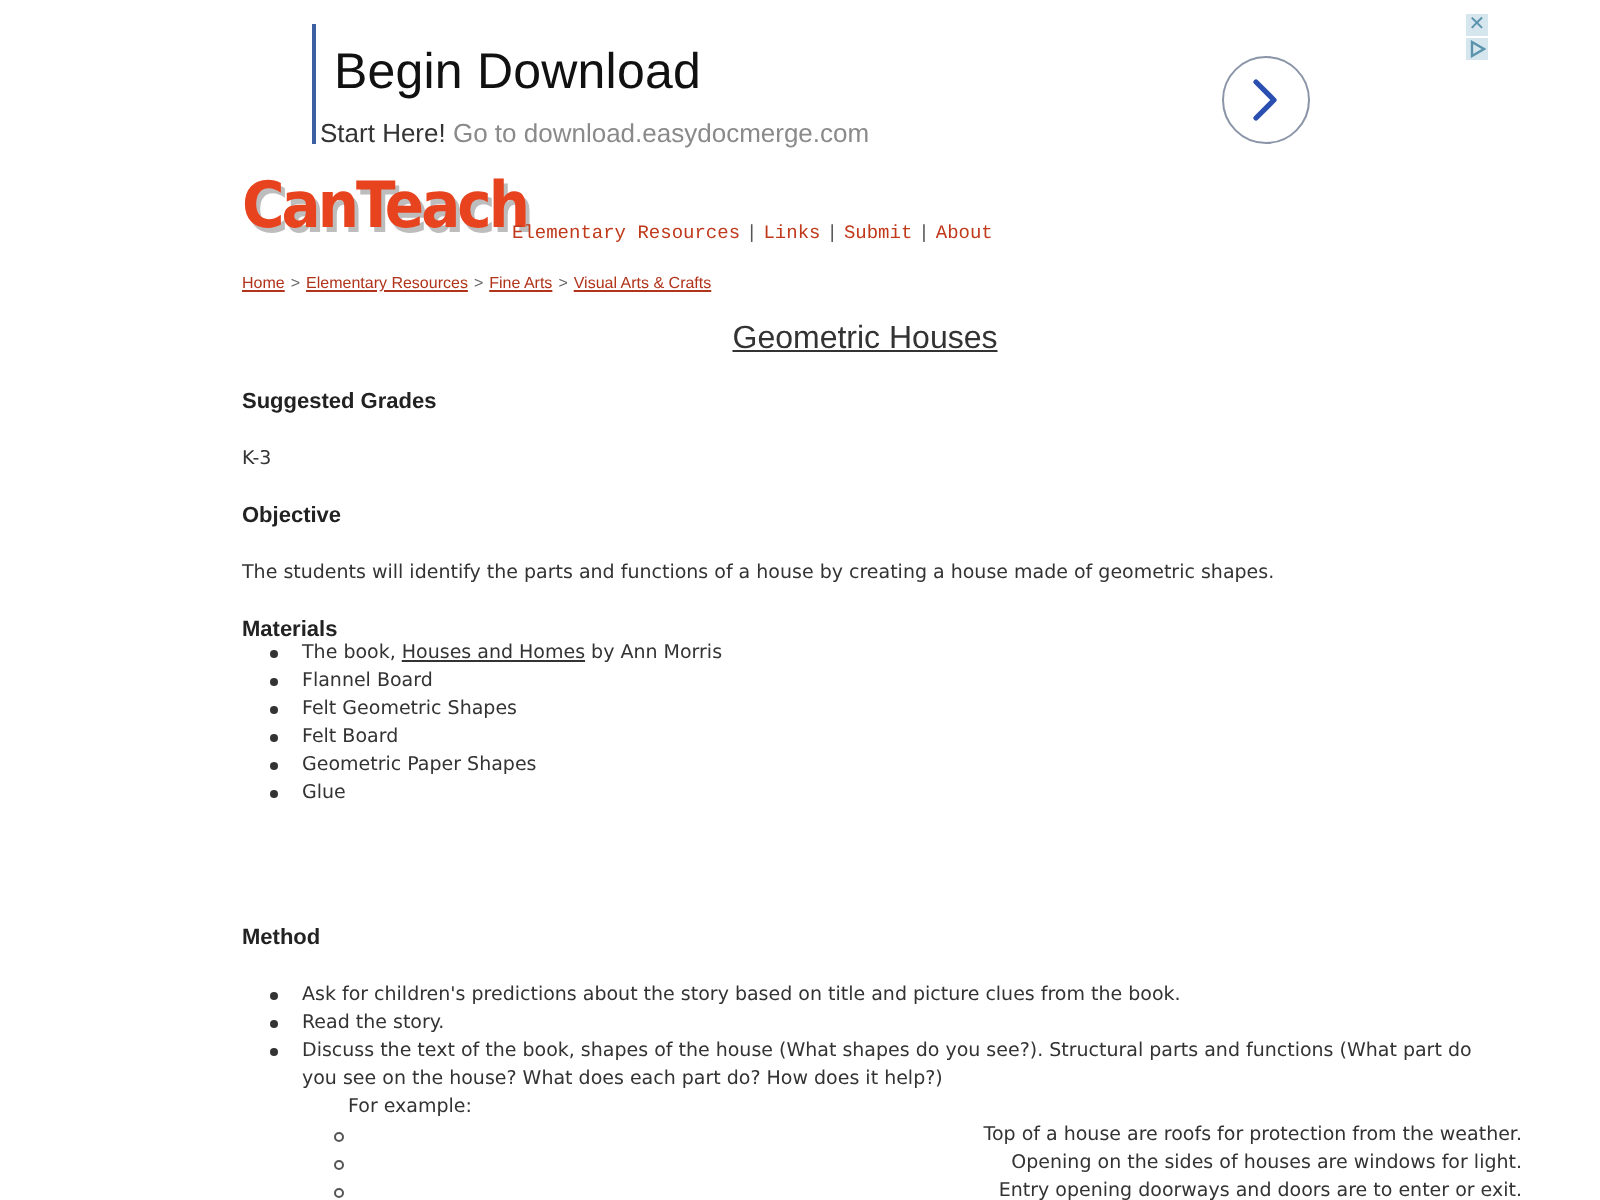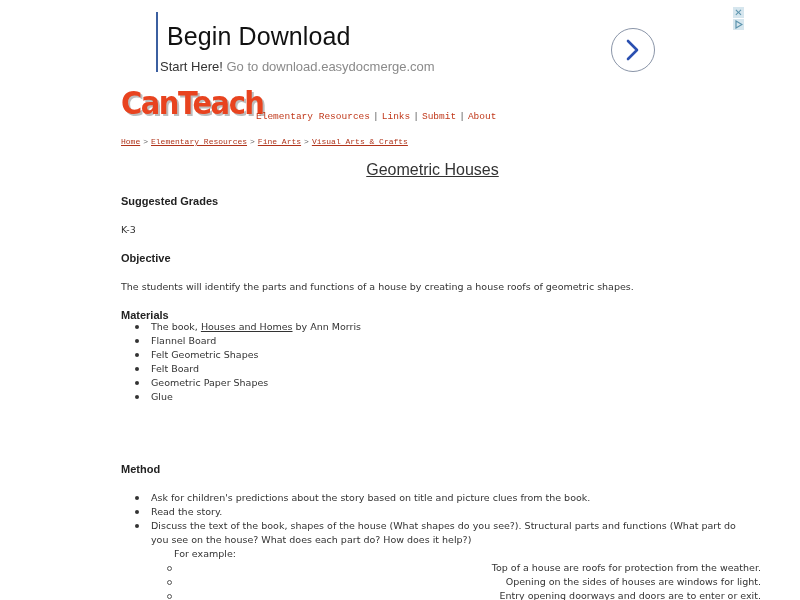--- a/index.html
+++ b/index.html
@@ -16,21 +16,21 @@
     .ad-x { position: absolute; left: 733px; top: 7px; width: 11px; height: 11px; background: #d6e6ee; color: #5b93ad; font-size: 10px; line-height: 11px; text-align: center; font-family: "DejaVu Sans", sans-serif; }
     .ad-i { position: absolute; left: 733px; top: 19px; width: 11px; height: 11px; background: #d6e6ee; }
     .ad-i svg { position: absolute; left: 2px; top: 1px; }
 
     
     .logo { position: absolute; left: 121px; top: 84px; font-family: "DejaVu Sans", sans-serif; font-weight: bold; font-size: 29px; letter-spacing: -1.5px; color: #e8431f; text-shadow: 2px 2px 0 #bdbdbd; transform: scaleY(1.1); transform-origin: left top; }
     .topnav { position: absolute; left: 256px; top: 111px; font-family: Liberation Mono, monospace; font-size: 9.5px; color: #555; white-space: nowrap; }
     .topnav a { color: #c0391b; text-decoration: none; }
     .topnav .sep { color: #555; margin: 0 3px; }
 
-    .crumbs { position: absolute; left: 121px; top: 137px; font-family: Liberation Mono, monospace; font-size: 8px; color: #555; white-space: nowrap; }
+    .crumbs { position: absolute; left: 121px; top: 137px; font-family: Liberation Sans, sans-serif; font-size: 8px; color: #555; white-space: nowrap; }
     .crumbs a { color: #b0331a; text-decoration: underline; }
     .crumbs .gt { margin: 0 3px; color: #666; }
 
     .page-title { position: absolute; left: 0; width: 865px; top: 161px; text-align: center; font-family: "Liberation Sans", sans-serif; font-size: 16px; color: #333; text-decoration: underline; }
 
     .content { position: absolute; left: 121px; top: 0; width: 640px; font-family: "DejaVu Sans", sans-serif; font-size: 9.5px; color: #333; }
     .h { position: absolute; left: 0; font-family: "Liberation Sans", sans-serif; font-weight: bold; font-size: 11px; color: #222; }
     .p { position: absolute; left: 0; font-size: 9.5px; white-space: nowrap; }
     ul.list { position: absolute; left: 0; margin: 0; padding: 0; list-style: none; }
     ul.list li { position: relative; padding-left: 30px; height: 14px; line-height: 14px; white-space: nowrap; font-size: 9.5px; }
@@ -70,21 +70,21 @@
   <a>Home</a><span class="gt">&gt;</span><a>Elementary Resources</a><span class="gt">&gt;</span><a>Fine Arts</a><span class="gt">&gt;</span><a>Visual Arts &amp; Crafts</a>
 </div>
 
 <div class="page-title">Geometric Houses</div>
 
 <div class="content">
   <div class="h" style="top:195px">Suggested Grades</div>
   <div class="p" style="top:224px">K-3</div>
 
   <div class="h" style="top:252px">Objective</div>
-  <div class="p" style="top:281px">The students will identify the parts and functions of a house by creating a house roofs of geometric shapes.</div>
+  <div class="p" style="top:281px">The students will identify the parts and functions of a house by creating a house made of geometric shapes.</div>
 
   <div class="h" style="top:309px">Materials</div>
   <ul class="list" style="top:320px">
     <li><span>The book, </span><u>Houses and Homes</u><span> by Ann Morris</span></li>
     <li>Flannel Board</li>
     <li>Felt Geometric Shapes</li>
     <li>Felt Board</li>
     <li>Geometric Paper Shapes</li>
     <li>Glue</li>
   </ul>

